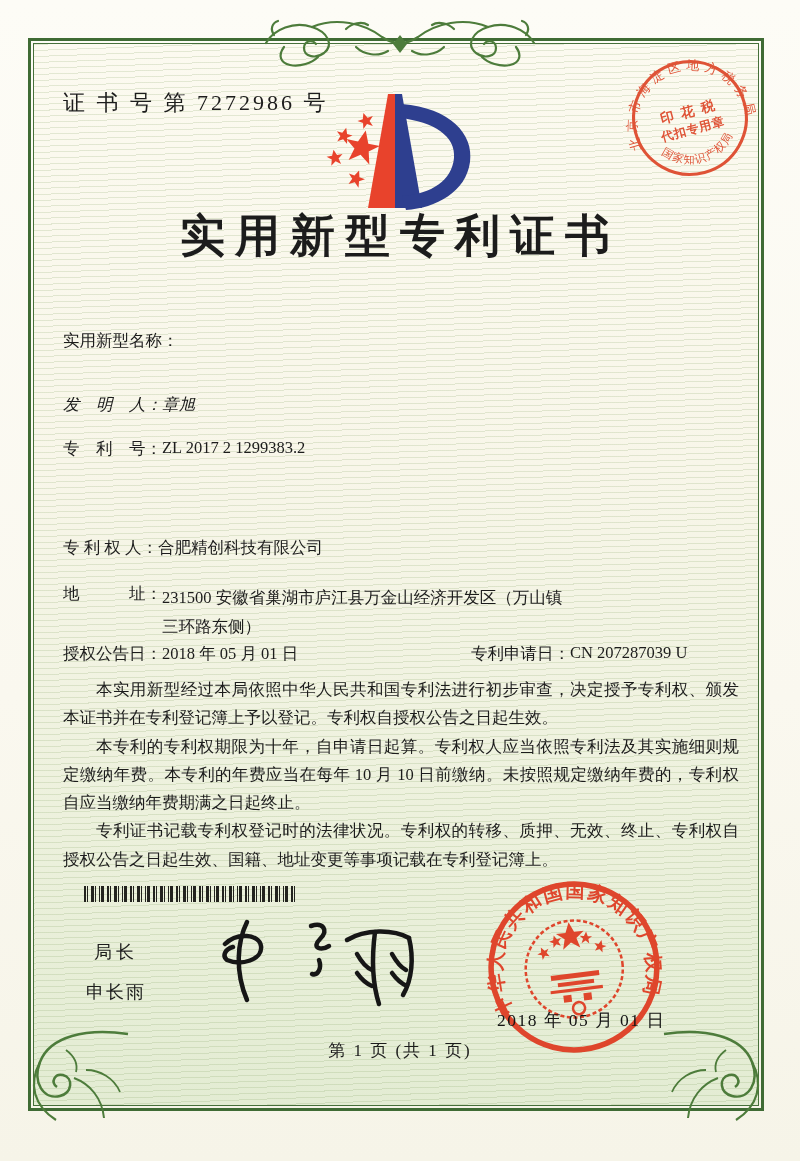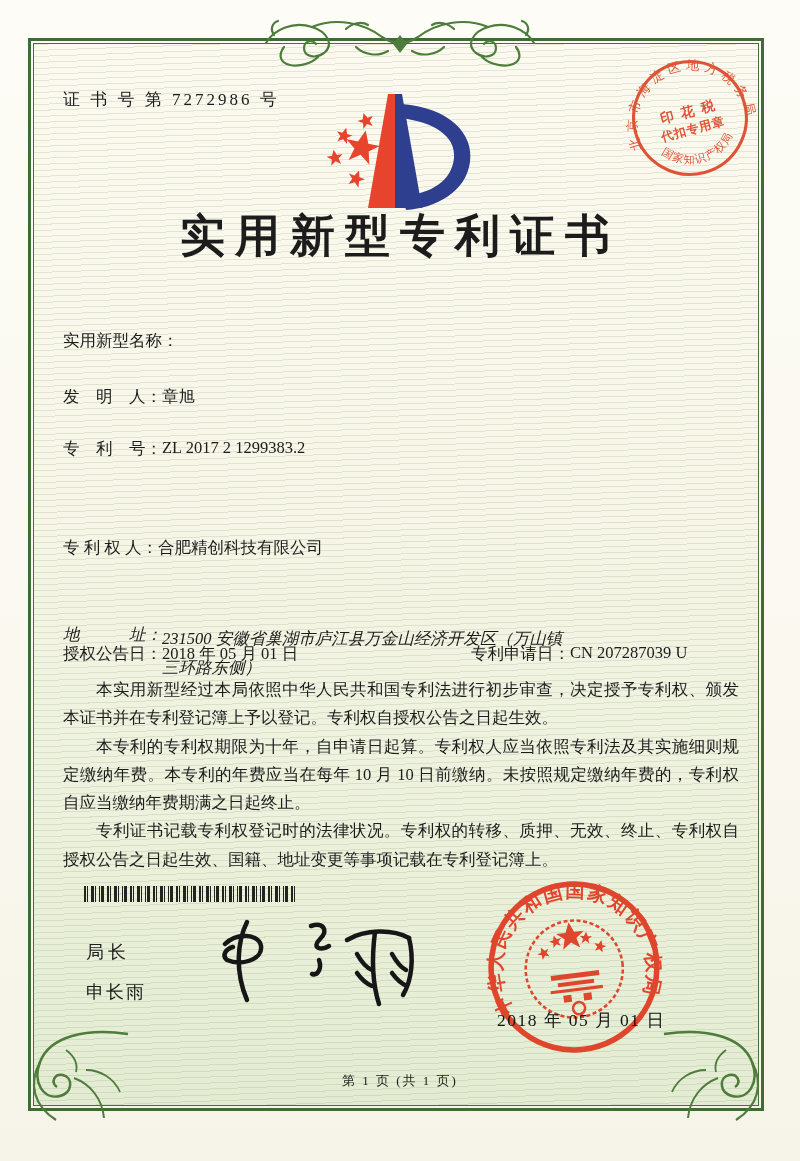--- a/index.html
+++ b/index.html
@@ -16,55 +16,55 @@
     background:
       repeating-linear-gradient(178deg, rgba(125,158,92,0.20) 0px, rgba(125,158,92,0.20) 1px, rgba(255,255,255,0) 1px, rgba(255,255,255,0) 6px),
       linear-gradient(180deg,#fcfaf0 0%,#f8f6e9 40%,#edf1dd 72%,#e3ecd3 100%);}
   .orn-top{position:absolute;left:50%;top:13px;transform:translateX(-50%);
            width:280px;height:56px;z-index:2;}
   .orn-corner{position:absolute;width:115px;height:98px;z-index:2;}
   .orn-bl{left:16px;top:1026px;}
   .orn-br{right:24px;top:1026px;}
   
   .layer{position:absolute;inset:0;z-index:3;}
-  .cert-no{position:absolute;left:63px;top:88px;font-size:17px;letter-spacing:3px;}
+  .cert-no{position:absolute;left:63px;top:88px;font-size:22px;letter-spacing:3px;}
   .logo{position:absolute;left:298px;top:90px;width:205px;height:122px;}
   .tax-stamp{position:absolute;left:622px;top:50px;width:136px;height:136px;
              transform:rotate(-15deg);opacity:.92;}
   .title{position:absolute;left:0;top:206px;width:100%;text-align:center;
          font-size:45px;font-weight:bold;letter-spacing:10px;}
   .frow{position:absolute;left:63px;font-size:16.5px;display:flex;}
   .frow .lab{white-space:pre;flex:0 0 auto;}
-  .f-name{top:330px;} .f-inventor{top:386px;} .f-patno{top:438px;}
-  .f-filing{top:487px;} .f-patentee{top:537px;} .f-address{top:624px;font-style:italic;}
+  .f-name{top:330px;} .f-inventor{top:394px;font-style:italic;} .f-patno{top:438px;}
+  .f-filing{top:487px;} .f-patentee{top:537px;} .f-address{top:583px;}
   .f-address .val div{line-height:29px;}
   .f-grant{top:643px;width:672px;}
   .grant-no{position:absolute;left:408px;top:0;display:flex;}
   .f-grant{position:absolute;align-items:center;}
   .paras{position:absolute;left:63px;top:676px;width:676px;font-size:16.5px;
          line-height:28.3px;text-align:justify;}
   .paras p{margin:0;text-indent:2em;}
   .barcode{position:absolute;left:84px;top:886px;width:214px;height:16px;
     background:repeating-linear-gradient(90deg,
       #23231f 0 2px,transparent 2px 3px,
       #23231f 3px 4px,transparent 4px 7px,
       #23231f 7px 10px,transparent 10px 11px,
       #23231f 11px 12px,transparent 12px 15px,
       #23231f 15px 16px,transparent 16px 17px,
       #23231f 17px 20px,transparent 20px 23px);}
-  .director{position:absolute;left:86px;top:940px;font-size:18px;}
+  .director{position:absolute;left:86px;top:940px;font-size:18px;text-align:center;}
   .director .t{letter-spacing:4px;}
   .director .n{margin-top:16px;letter-spacing:2px;}
   .signature{position:absolute;left:195px;top:910px;width:240px;height:105px;}
   .office-seal{position:absolute;left:483px;top:876px;width:182px;height:182px;
                transform:rotate(-7deg);opacity:.93;z-index:4;}
   .seal-date{position:absolute;left:497px;top:1008px;font-size:17.5px;
              letter-spacing:1.5px;color:#141414;z-index:5;}
-  .footer{position:absolute;left:0;top:1072px;width:100%;text-align:center;
-          font-size:13px;letter-spacing:2px;z-index:3;}
+  .footer{position:absolute;left:0;top:1039px;width:100%;text-align:center;
+          font-size:17px;letter-spacing:2px;z-index:3;}
   .red{fill:#dd4628;}
   svg text{font-family:"Liberation Serif","DejaVu Serif",serif;}
 </style>
 </head>
 <body>
 
 <div class="page">
 
   <svg width="0" height="0" style="position:absolute" aria-hidden="true">
     <defs>

